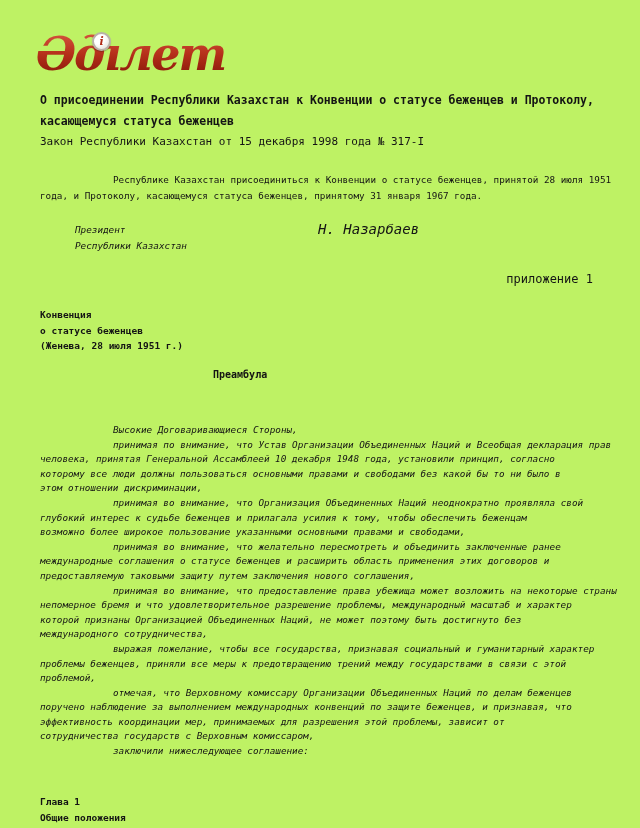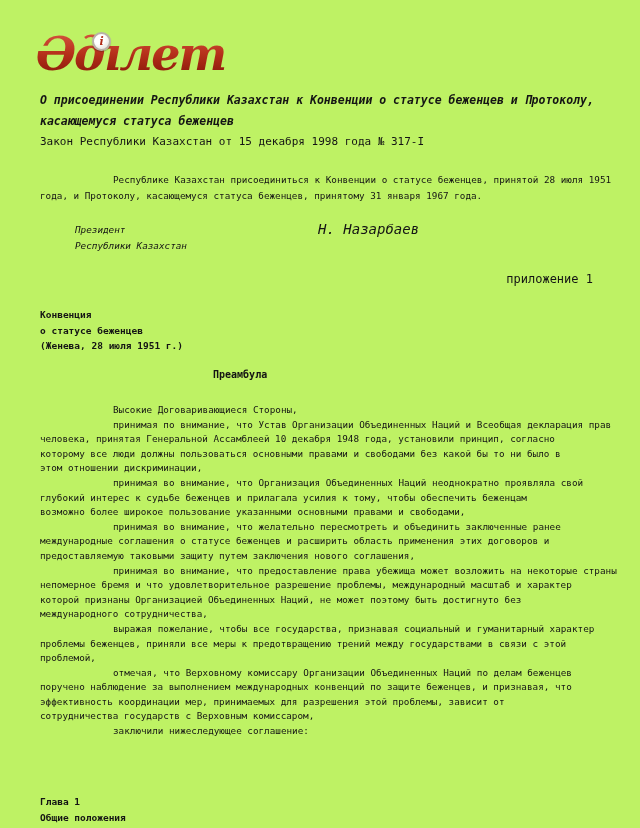--- a/index.html
+++ b/index.html
@@ -29,29 +29,29 @@
     border-radius:50%; border:2px solid #b9b2a9;
     background:radial-gradient(circle at 35% 30%, #ffffff 40%, #ddd6cd 100%);
     display:flex; align-items:center; justify-content:center;
     box-shadow:0 1px 1px rgba(0,0,0,0.25);
   }
   .badge-i {
     color:#b02a16; font-family:"DejaVu Serif","Liberation Serif",serif;
     font-weight:bold; font-style:italic; font-size:11px; line-height:1;
   }
 
-  .doc-title { position:absolute; left:40px; top:90px; font-weight:bold; font-size:11.5px; line-height:21px;font-style:italic; }
+  .doc-title { position:absolute; left:40px; top:90px; font-weight:bold; font-size:11.5px; line-height:21px; }
   .law-ref   { position:absolute; left:40px; top:135px; font-size:11px; }
   .decree    { position:absolute; left:40px; top:172px; font-size:9.3px; line-height:15.5px; }
   .sig-left  { position:absolute; left:75px; top:222px; font-style:italic; font-size:9.3px; line-height:15.5px; }
   .sig-name  { position:absolute; left:318px; top:222px; font-style:italic; font-size:14px; line-height:15.5px; }
   .annex     { position:absolute; left:40px; top:272px; width:553px; text-align:right; font-size:12px; }
   .conv-title{ position:absolute; left:40px; top:307px; font-weight:bold; font-size:9.5px; line-height:15.5px; }
   .pre-head  { position:absolute; left:213px; top:369px; font-weight:bold; font-size:10px; }
-  .preamble  { position:absolute; left:40px; top:403px; font-size:9.3px; line-height:14.6px; }
+  .preamble  { position:absolute; left:40px; top:423px; font-size:9.3px; line-height:14.6px;font-style:italic; }
   .chapter   { position:absolute; left:40px; top:750px; font-weight:bold; font-size:9.5px; line-height:15.5px;margin-top:44px; }
 </style>
 </head>
 <body>
 
 <div class="page">
 
   <div class="logo">
     <div class="logo-text"><span>Әд</span><span>ı</span><span>лет</span></div>
     <div class="logo-badge">

